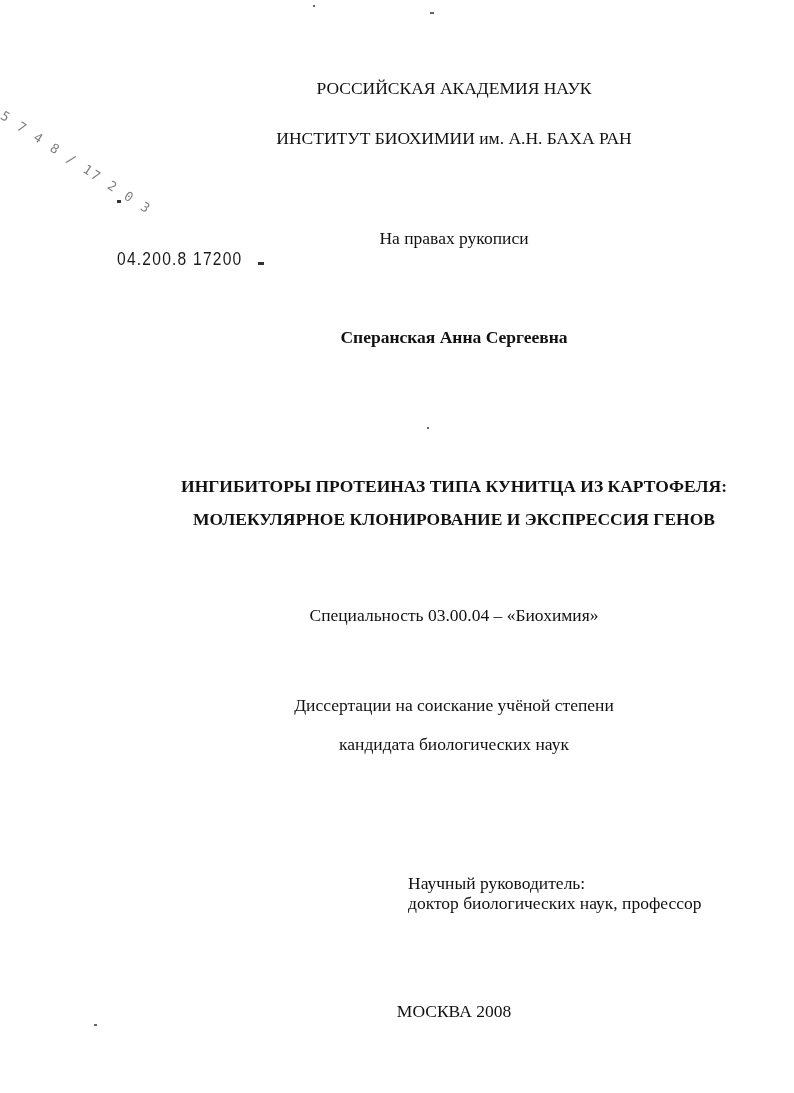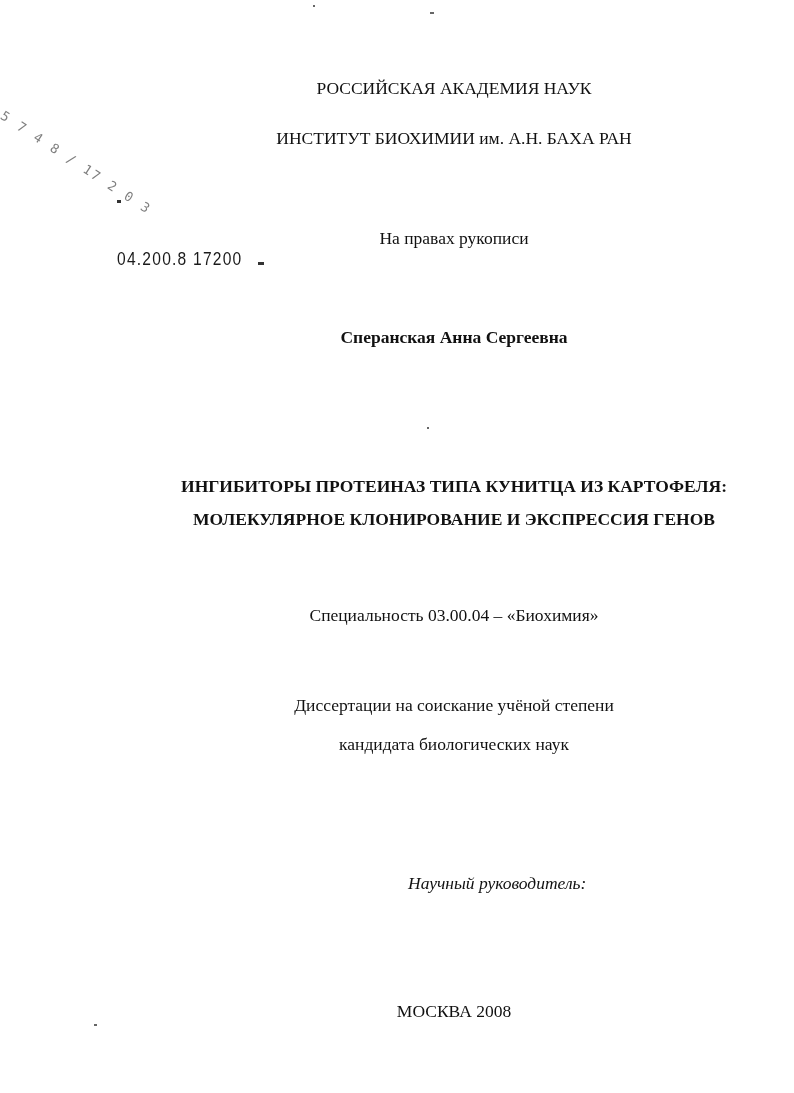--- a/index.html
+++ b/index.html
@@ -67,21 +67,21 @@
       height: 2px;
       background: #666;
     }
     .supervisor {
       position: absolute;
       left: 408px;
       top: 873px;
       font-size: 17.5px;
       line-height: 20px;
     }
-    .supervisor div { white-space: nowrap; font-style: italic; }
+    .supervisor div { white-space: nowrap; }
   </style>
 </head>
 <body>
 
 <div class="speck" style="left:313px;top:5px;"></div>
 <div class="speck" style="left:430px;top:12px;width:4px;"></div>
 <div class="speck" style="left:427px;top:427px;"></div>
 <div class="speck" style="left:94px;top:1024px;width:3px;"></div>
 
 <div class="stamp-diag">5 7 4 8 / 17 2 0 3</div>
@@ -101,15 +101,16 @@
 <div class="line center title" style="top:476px;">ИНГИБИТОРЫ ПРОТЕИНАЗ ТИПА КУНИТЦА ИЗ КАРТОФЕЛЯ:</div>
 <div class="line center title" style="top:509px;">МОЛЕКУЛЯРНОЕ КЛОНИРОВАНИЕ И ЭКСПРЕССИЯ ГЕНОВ</div>
 
 <div class="line center" style="top:605px;">Специальность 03.00.04 – «Биохимия»</div>
 
 <div class="line center" style="top:695px;">Диссертации на соискание учёной степени</div>
 <div class="line center" style="top:734px;">кандидата биологических наук</div>
 
 <div class="supervisor">
   <div>Научный руководитель:</div>
+  <div>доктор биологических наук, профессор</div>
 </div>
 
 <div class="line center" style="top:1001px;">МОСКВА 2008</div>
 
 </body></html>

